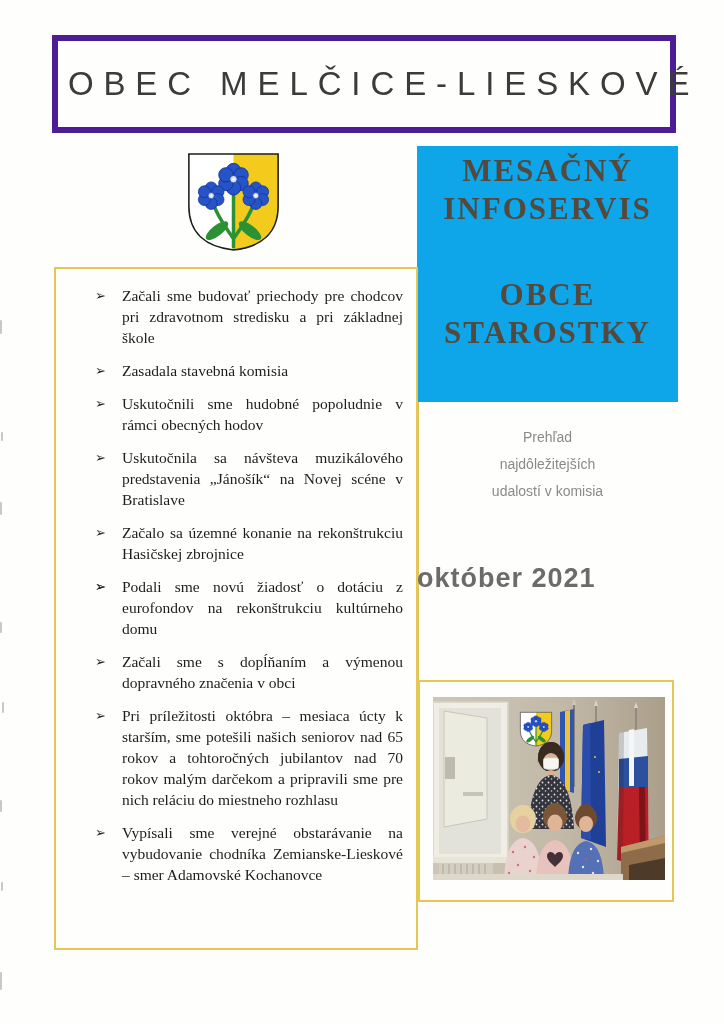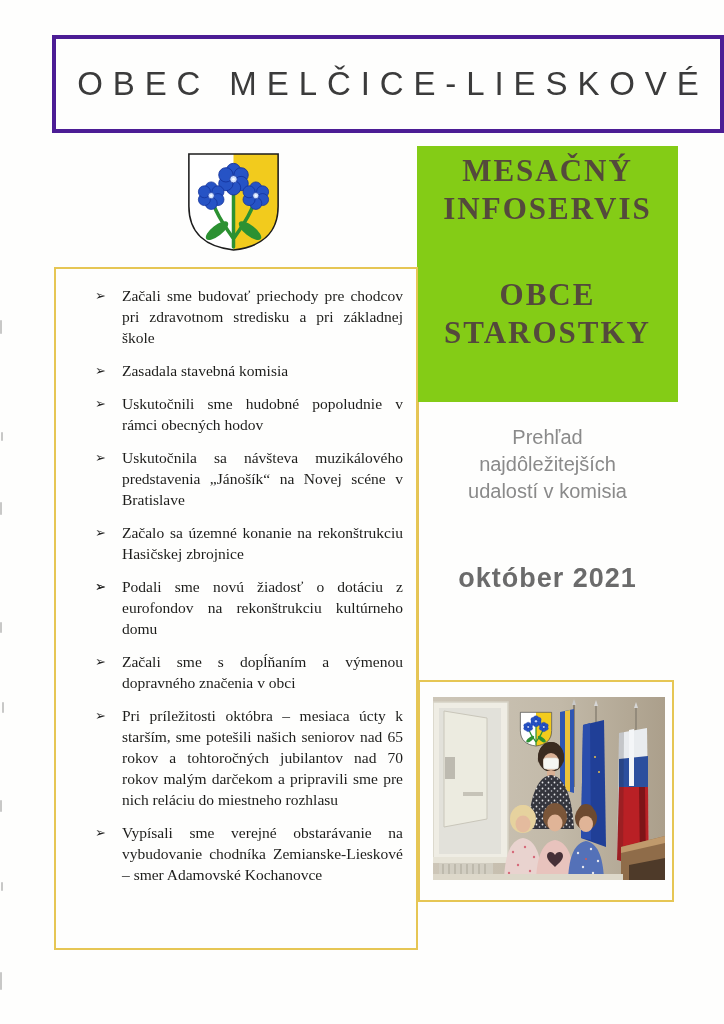--- a/index.html
+++ b/index.html
@@ -4,48 +4,48 @@
 <style>
   html,body{margin:0;padding:0;background:#ffffff;}
   .page{
     position:relative;width:724px;height:1024px;margin:0 auto;
     background:#fefefdу;
     background:#fefefd;
     font-family:"Liberation Serif",serif;color:#1d1d1b;overflow:hidden;
   }
   
   .header-box{
-    position:absolute;left:52px;top:35px;width:672px;height:98px;
-    border:4px solid #4c1d95;background:#fefefd;
-    display:flex;align-items:center;justify-content:center;box-sizing:border-box;
+    position:absolute;left:52px;top:35px;width:624px;height:98px;
+    border:6px solid #4c1d95;background:#fefefd;
+    display:flex;align-items:center;justify-content:flex-start;box-sizing:border-box;
   }
   .page-title{
     font-family:"Liberation Sans",sans-serif;font-size:33px;font-weight:400;
     letter-spacing:0.30em;color:#3b3b3b;white-space:nowrap;text-indent:0.30em;
   }
   
   .crest-main{position:absolute;left:185px;top:150px;width:97px;height:103px;}
   
   .masthead{
     position:absolute;left:417px;top:146px;width:261px;height:256px;
-    background:#84cc16;text-align:center;box-sizing:border-box;padding-top:6px;
+    background:#0ea5e9;text-align:center;box-sizing:border-box;padding-top:6px;
   }
   .masthead .mline{
     font-family:"Liberation Serif",serif;font-weight:bold;font-size:31px;
     line-height:38px;color:#54493c;letter-spacing:2px;
   }
   .masthead .gap{height:48px;}
   
   .right-col-line{position:absolute;left:417px;top:402px;width:2px;height:278px;background:#e4c258;}
   .subtitle{
     position:absolute;left:417px;top:424px;width:261px;text-align:center;
-    font-family:"Liberation Sans",sans-serif;color:#8a8a8a;font-size:20px;line-height:27px;
+    font-family:"Liberation Sans",sans-serif;color:#8a8a8a;font-size:14px;line-height:27px;
   }
   .issue-date{
-    position:absolute;left:417px;top:563px;width:261px;text-align:center;
+    position:absolute;left:417px;top:563px;width:261px;
     font-family:"Liberation Sans",sans-serif;font-weight:bold;font-size:27px;
     color:#6b6b6b;letter-spacing:1px;
   }
   
   .list-box{
     position:absolute;left:54px;top:267px;width:364px;height:683px;
     border:2px solid #e6c654;background:#fefefd;box-sizing:border-box;
   }
   .events{
     list-style:none;margin:16px 0 0 0;padding:0 13px 0 39px;

